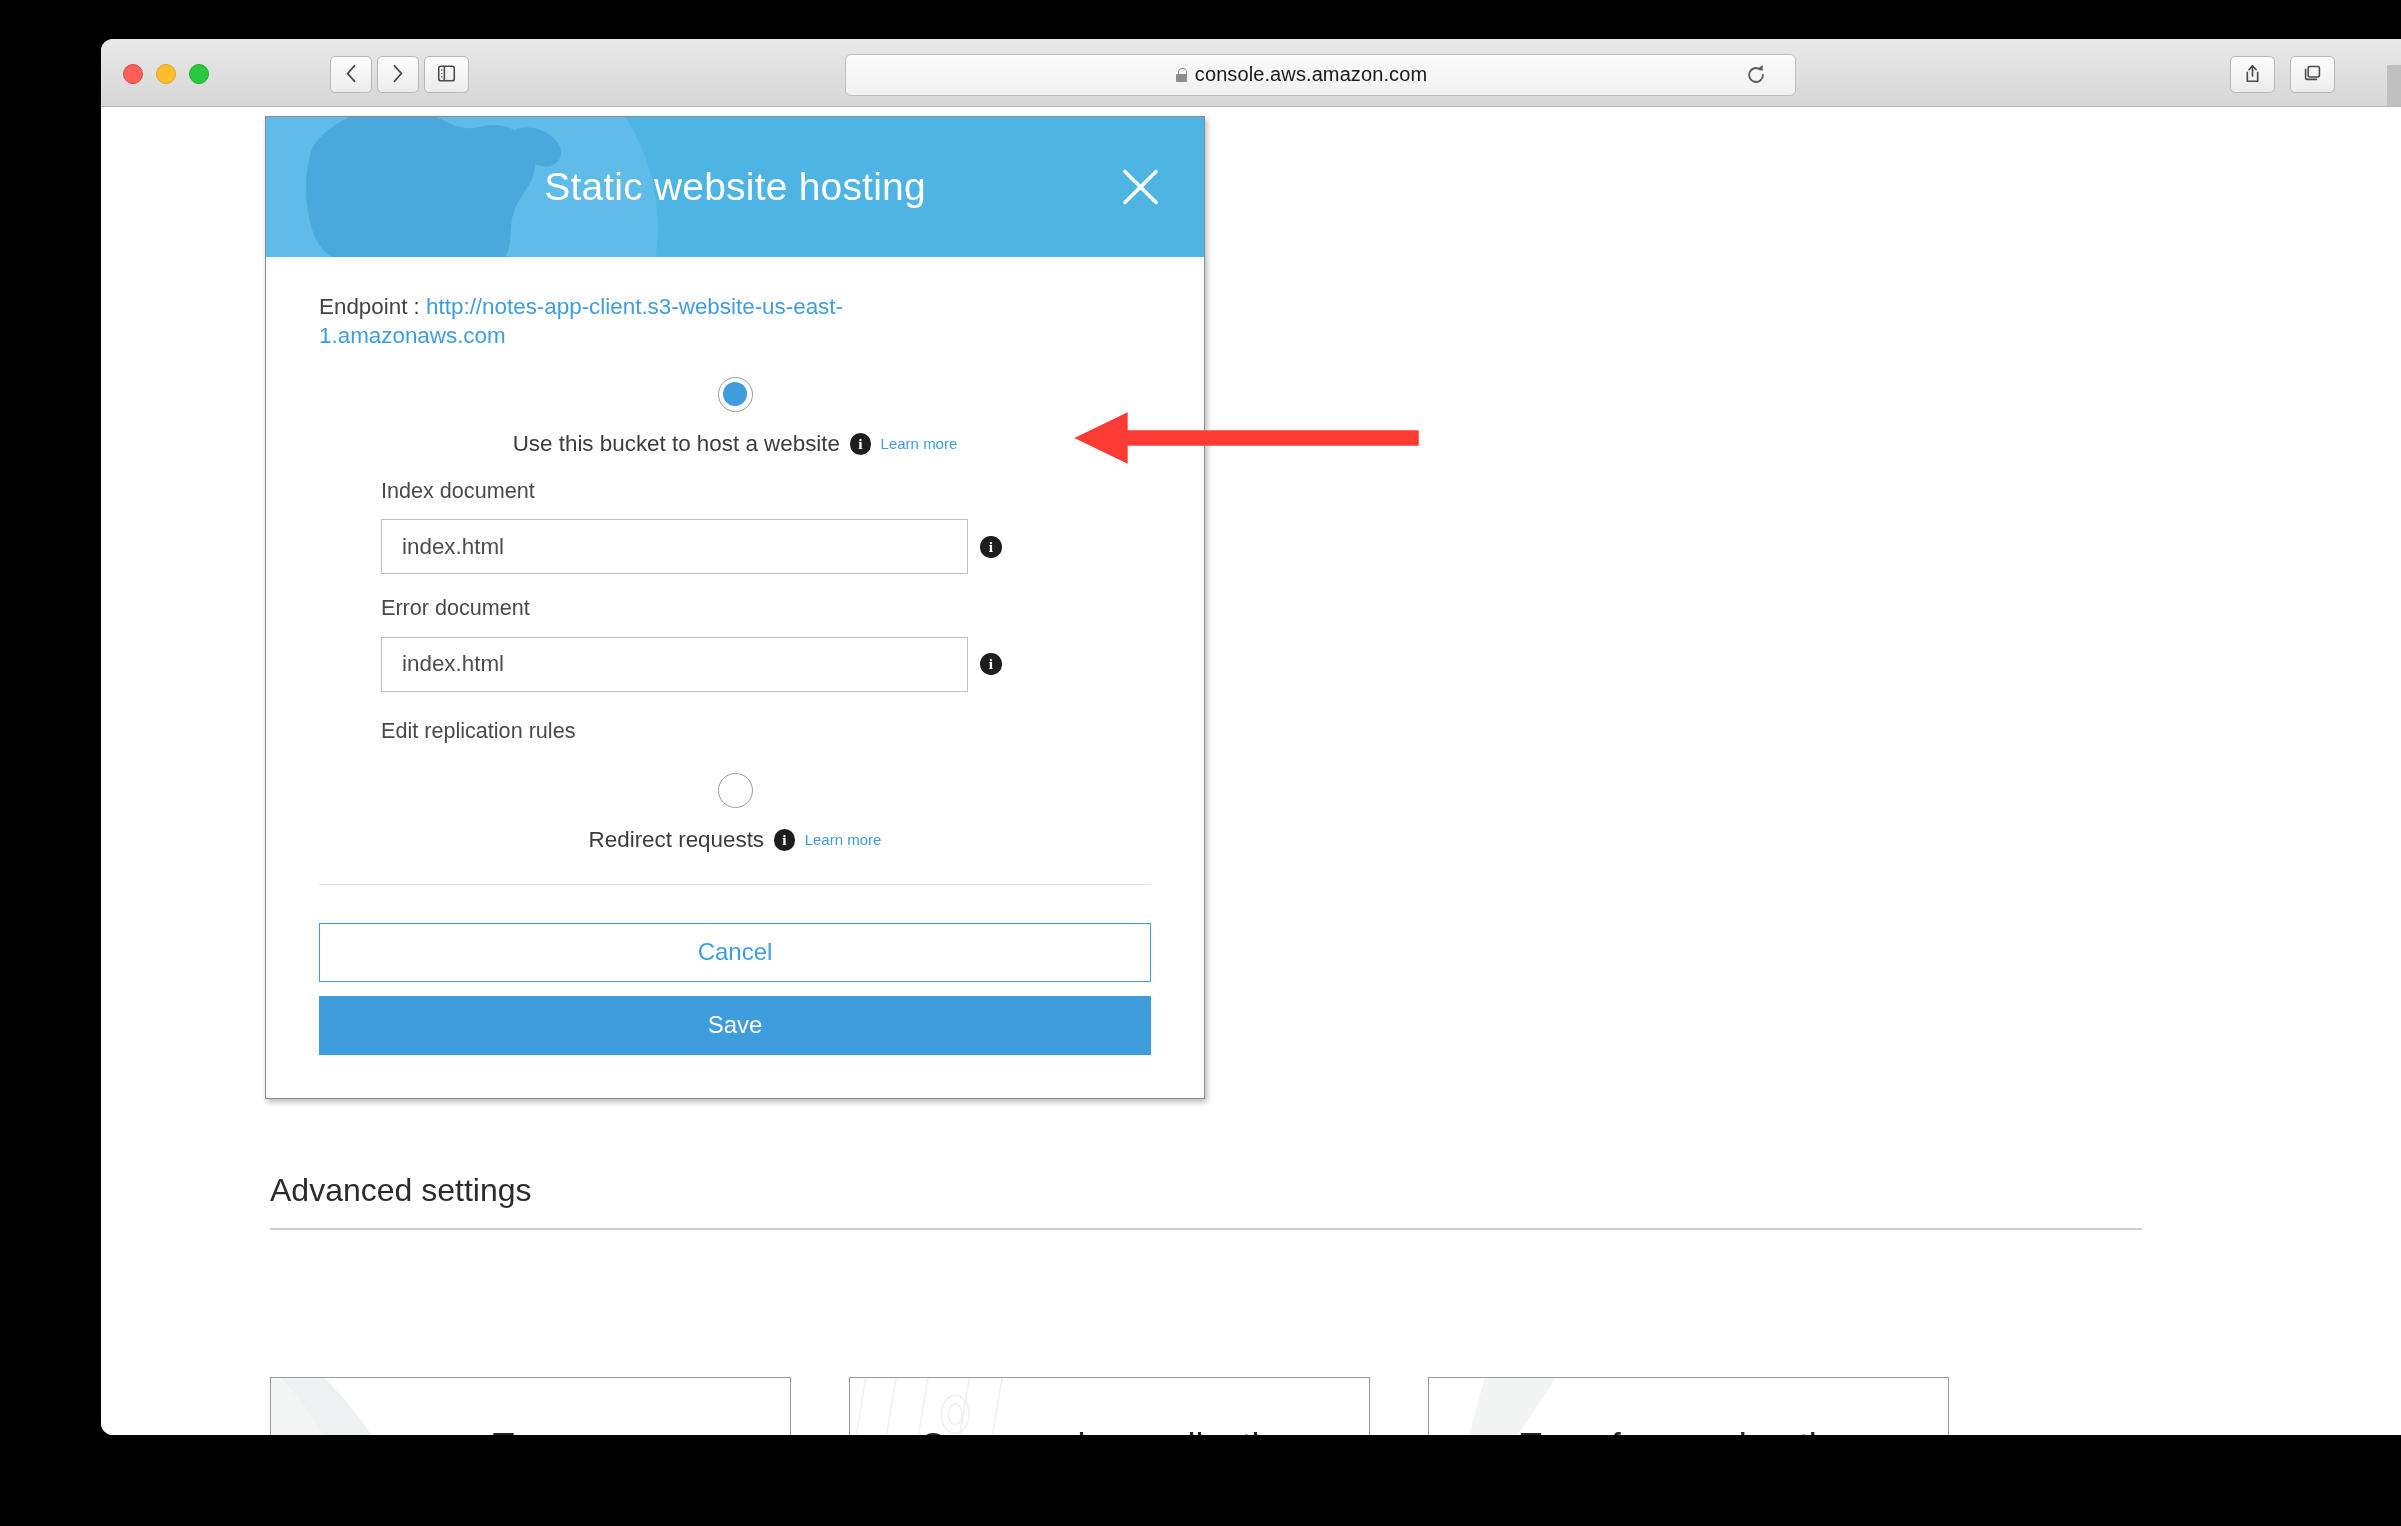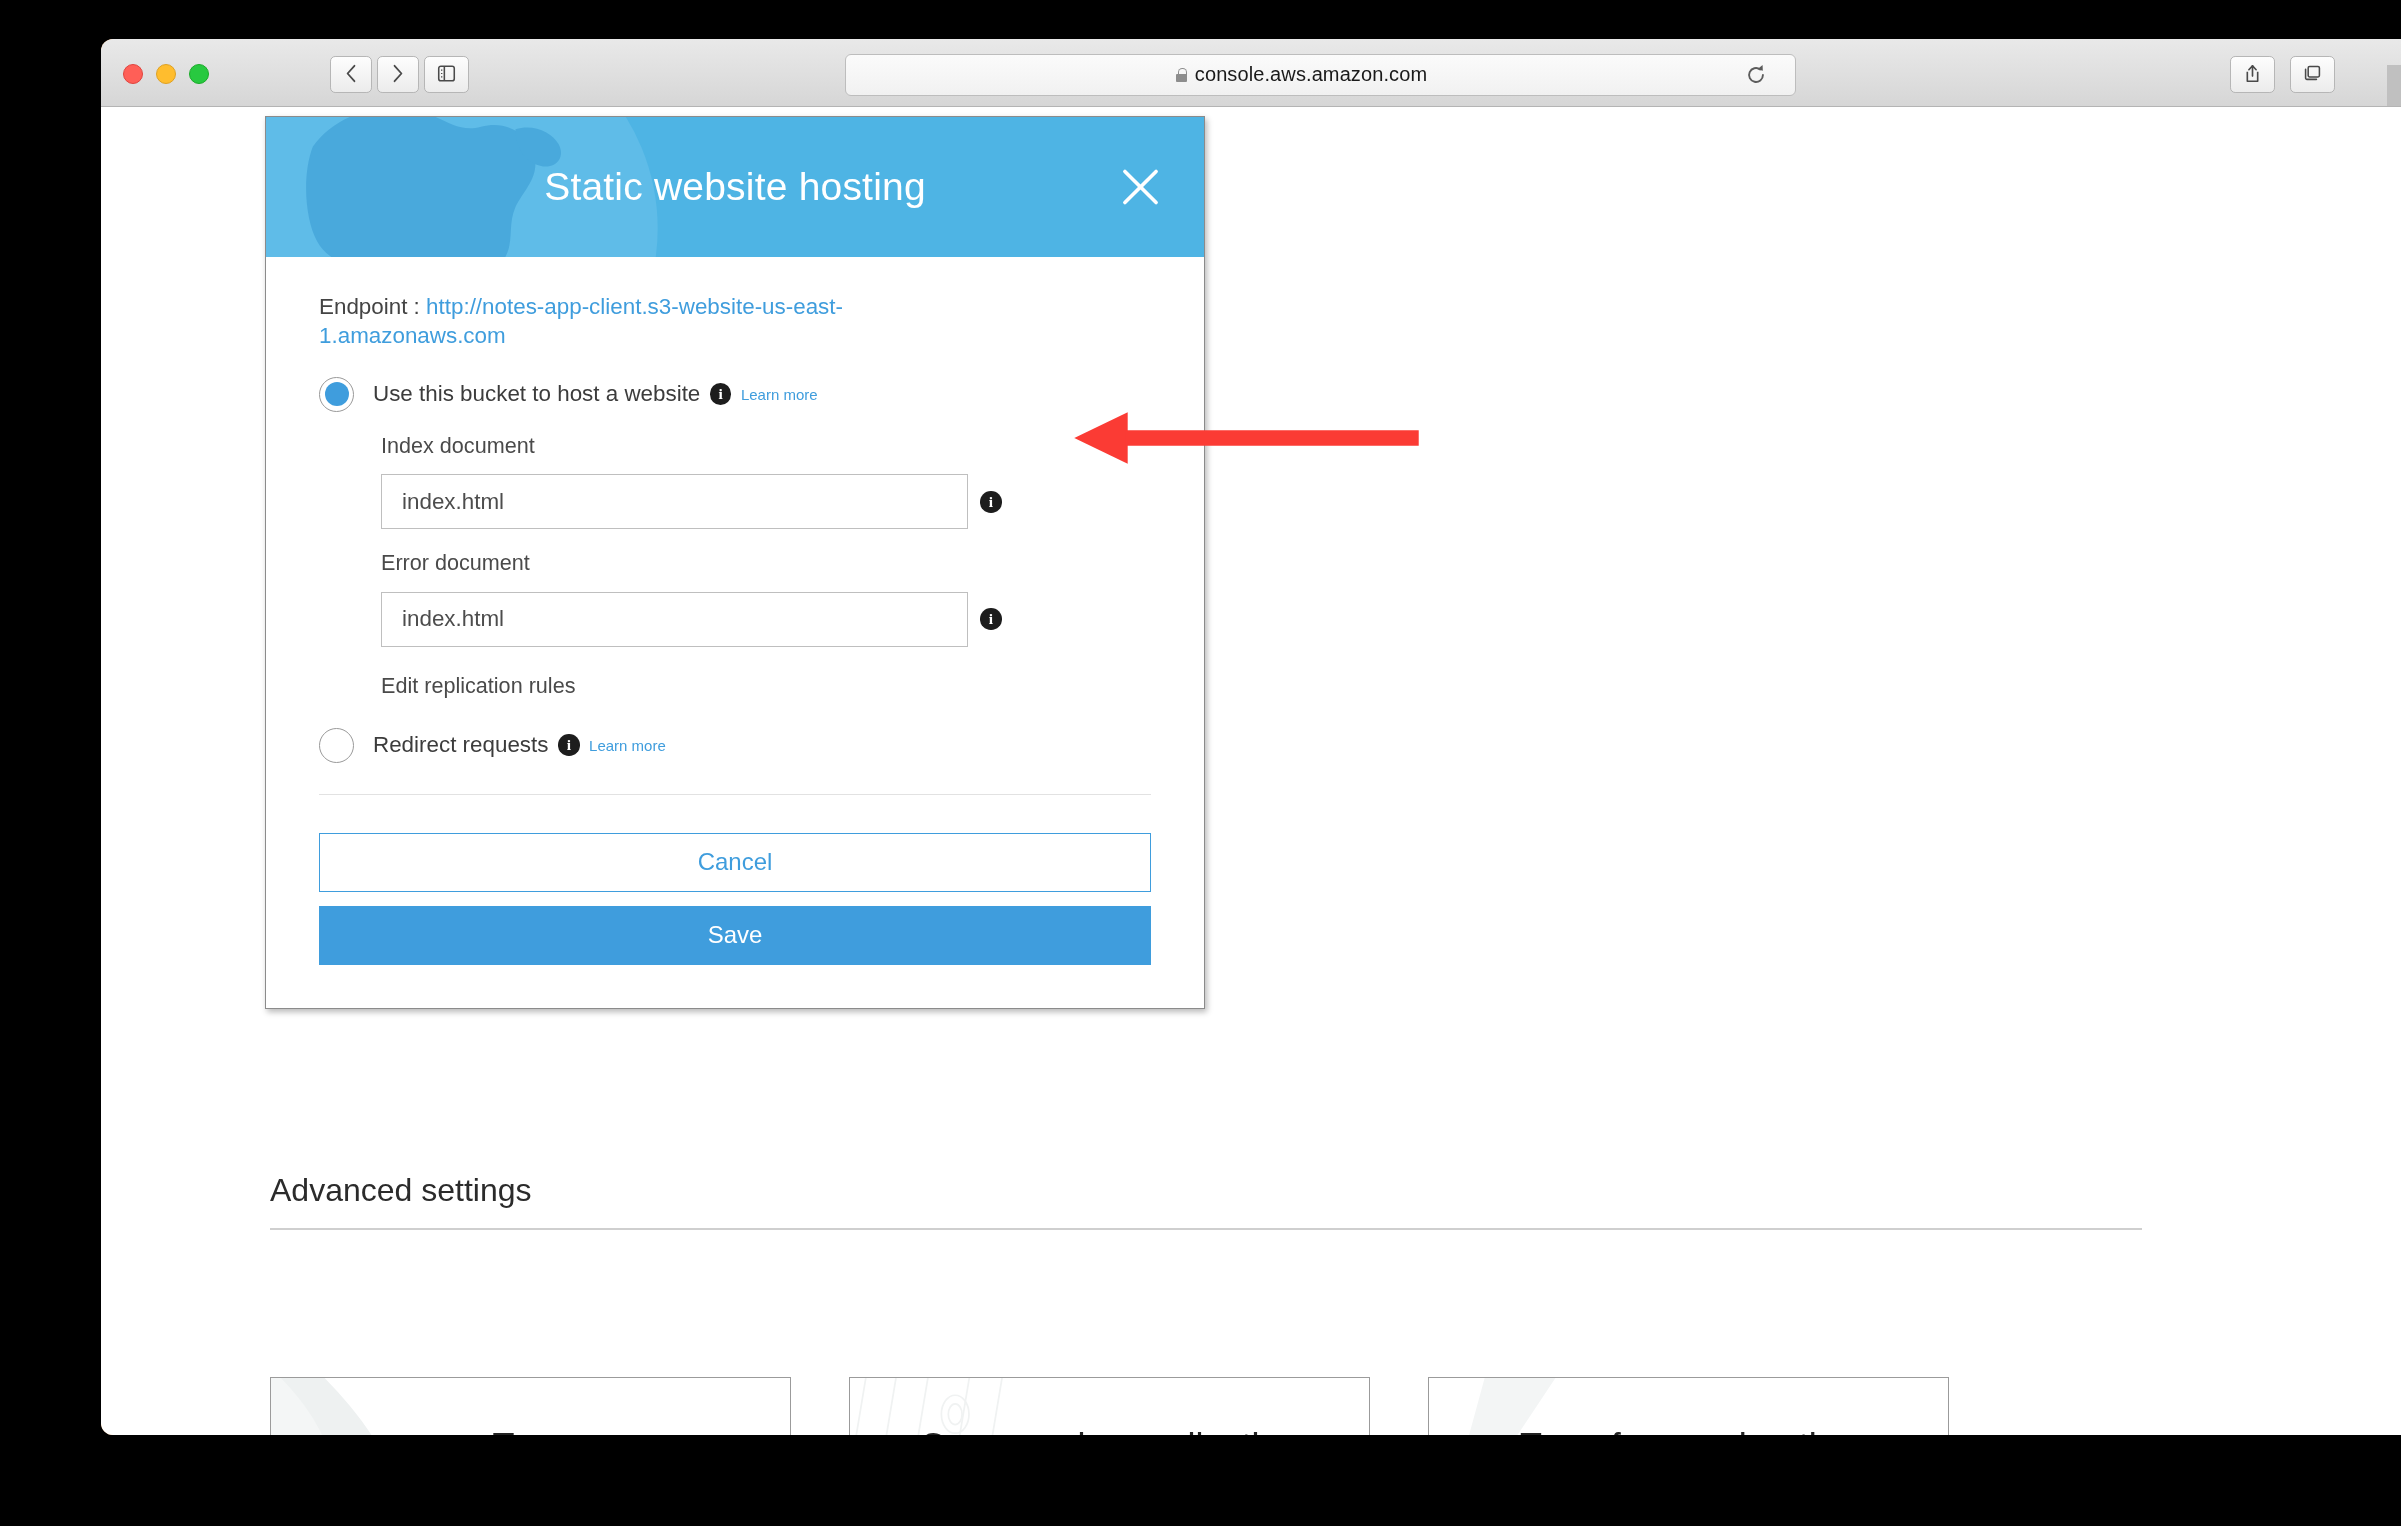--- a/index.html
+++ b/index.html
@@ -232,20 +232,21 @@
   .endpoint-link {
     color: #3f9ddd;
     text-decoration: none;
   }
 
   .radio-row {
     display: flex;
     align-items: center;
     gap: 19px;
     margin-bottom: 8.6px;
+    flex-direction: column;
   }
   .radio {
     width: 35px;
     height: 35px;
     border-radius: 50%;
     border: 1.7px solid #9a9a9a;
     background: #ffffff;
     box-sizing: border-box;
     flex: 0 0 auto;
     display: flex;

